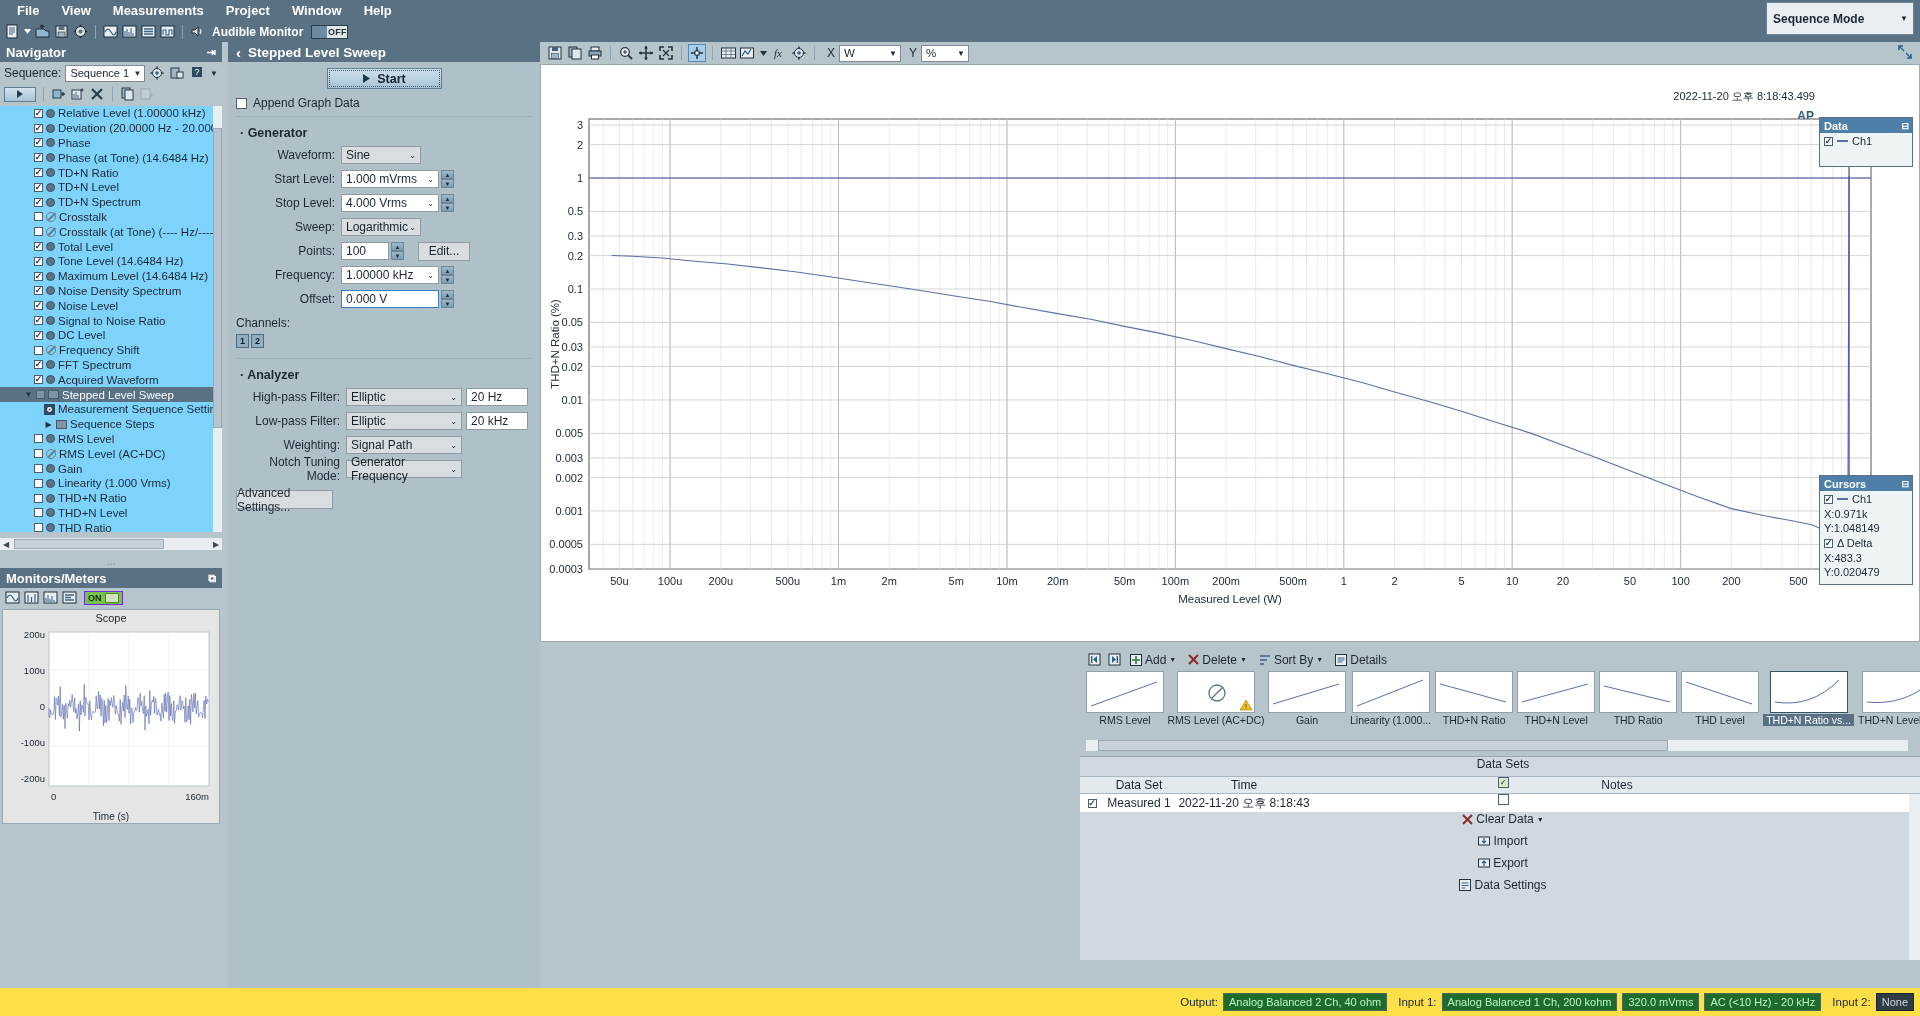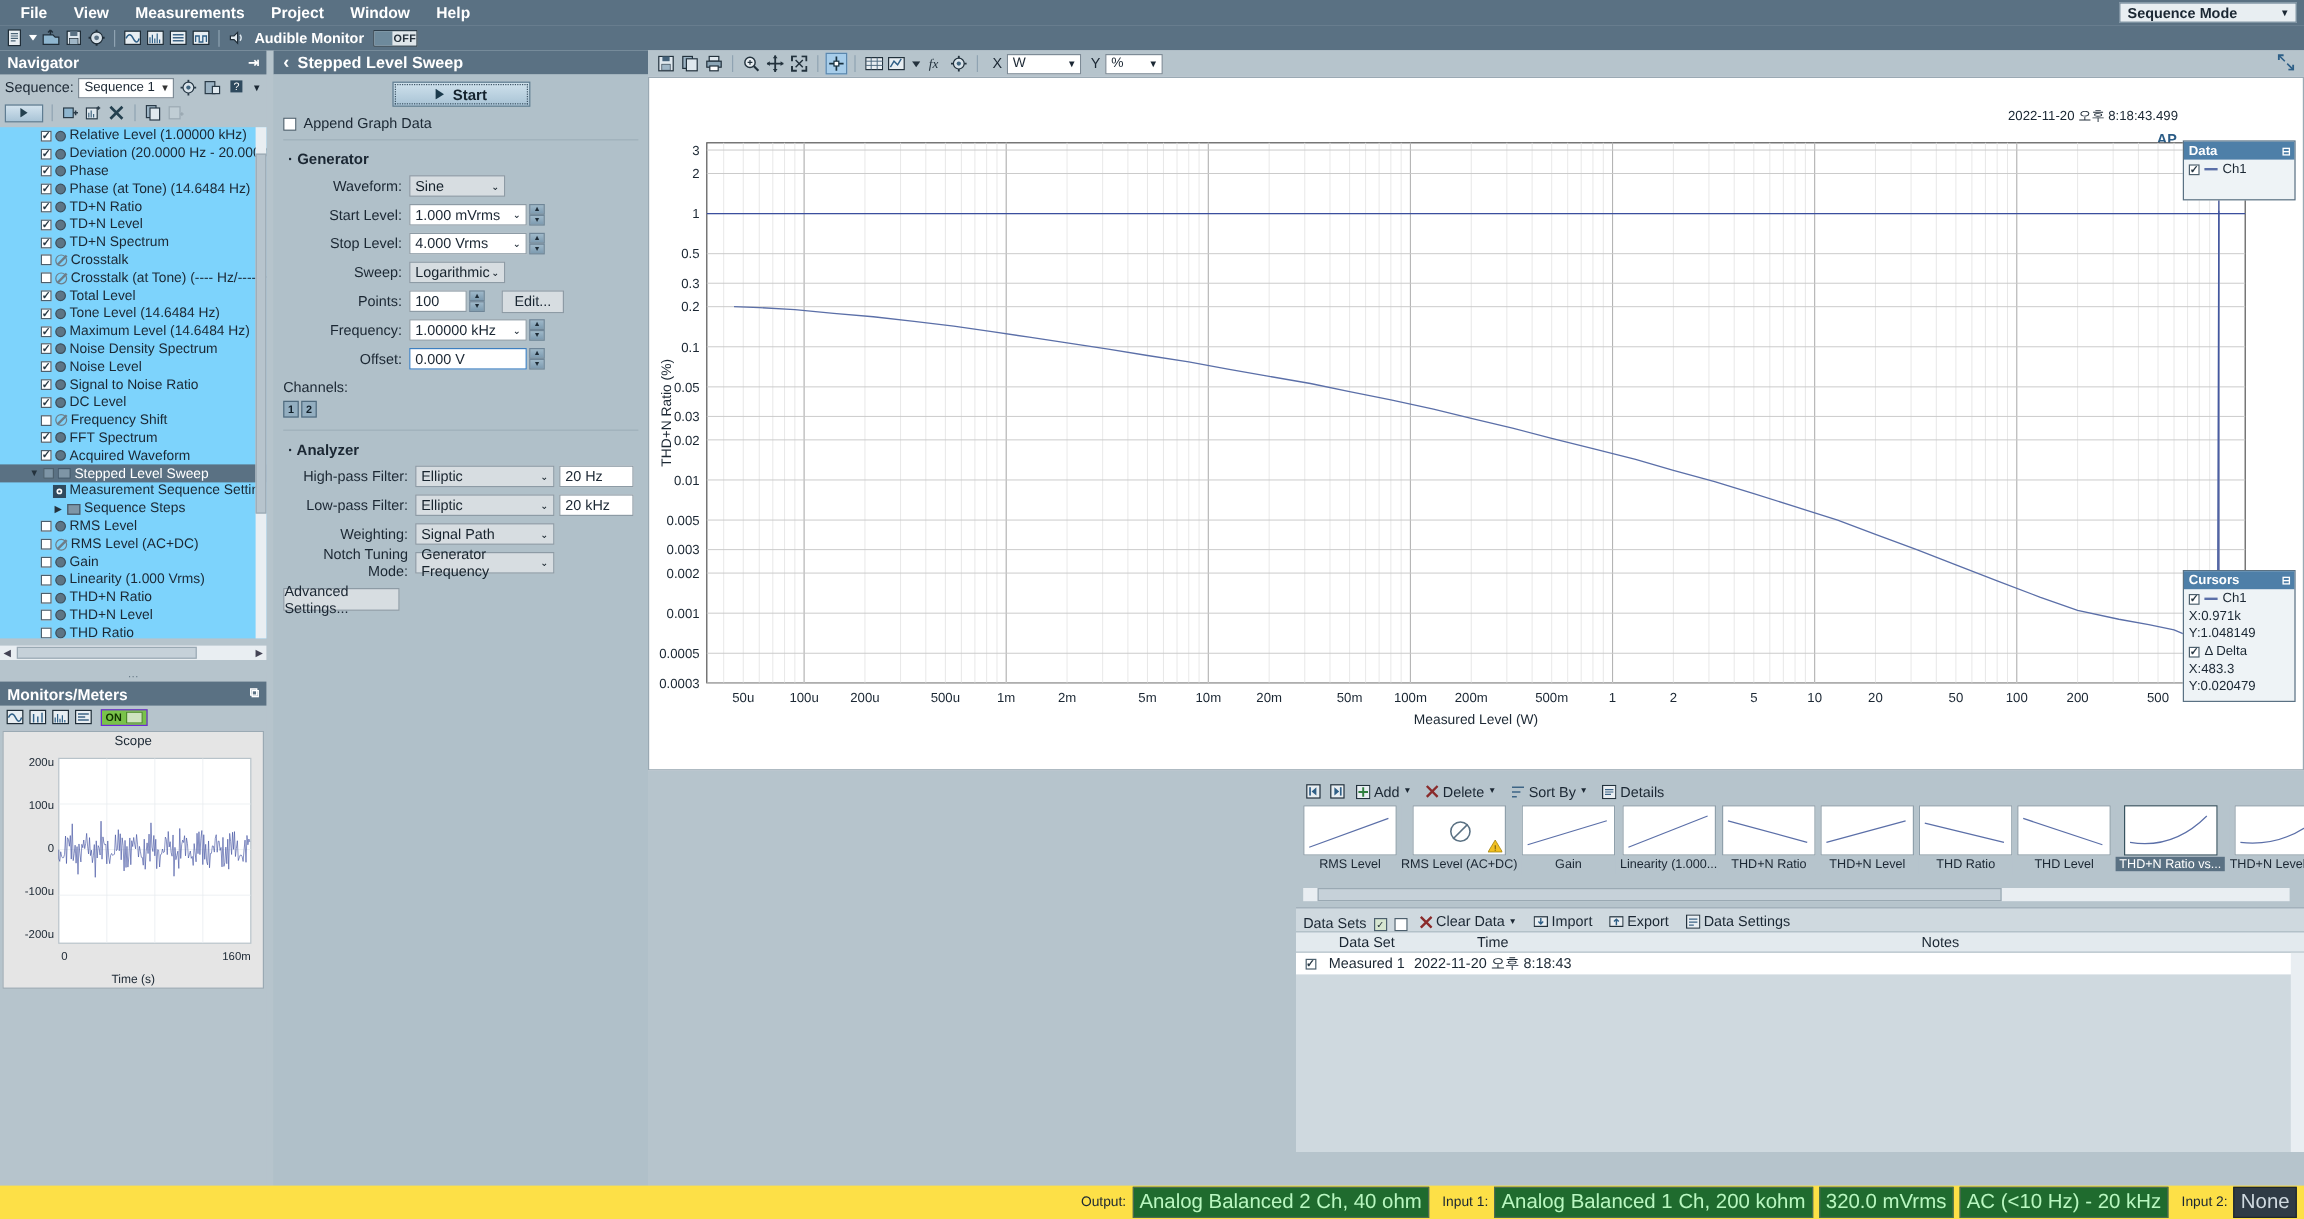--- a/index.html
+++ b/index.html
@@ -42,21 +42,21 @@
   .am-label { font-size:12px; font-weight:bold; margin-left:4px; color:#fff;}
   .toggle-off {
     margin-left:6px; width:37px; height:14px; border:1px solid #2c3c49;
     background:#dfe6ea; display:flex; align-items:center; font-size:9px;
     font-weight:bold; color:#26323c;
   }
   .toggle-off .knob { width:15px; height:12px; background:#6e8a9c; }
   .toggle-off .txt { flex:1; text-align:center; letter-spacing:0.3px; }
   .seqmode {
     position:absolute; right:6px; top:2px;
-    width:148px; height:17px; background:#e8eef2; border:1px solid #6b8294;
+    width:148px; height:33px; background:#e8eef2; border:1px solid #6b8294;
     font-size:12px; font-weight:bold; color:#1b2733;
     display:flex; align-items:center; padding-left:6px;
   }
   .seqmode .cv { position:absolute; right:5px; font-size:8px; }
 
   
   .body-row { position:absolute; top:42px; left:0; right:0; bottom:28px; }
 
   
   .nav-panel {
@@ -273,37 +273,37 @@
   .strip-scroll {
     position:absolute; left:6px; right:12px; bottom:3px; height:11px; background:#e9eef2;
   }
   .strip-scroll .thumb2 { position:absolute; left:12px; width:570px; height:11px; background:#c6d1d9; border:1px solid #9aa9b3;}
 
   
   .dsets {
     position:absolute; left:540px; right:0; top:714px; bottom:28px; background:#cfd9df;
     border-top:1px solid #9aa9b3;
   }
-  .ds-tb { height:19px; display:flex; align-items:flex-end; gap:6px; padding-left:6px; font-size:12px;}
+  .ds-tb { height:19px; display:flex; align-items:center; gap:6px; padding-left:6px; font-size:12px;flex-direction:column;}
   .ds-head {
     display:flex; height:18px; background:#e3eaee; border-top:1px solid #a9b7c0;
     border-bottom:1px solid #a9b7c0; font-size:12px; align-items:center;
   }
   .ds-head .c { text-align:center; }
   .ds-row { display:flex; height:18px; background:#fff; align-items:center; font-size:12px;}
   .ds-row .c { text-align:center; }
   .ds-scroll-v { position:absolute; right:0; top:37px; bottom:0; width:11px; background:#e9eef2;}
 
   
   .statusbar {
     position:absolute; left:0; right:0; bottom:0; height:28px; background:#fde047;
     display:flex; align-items:center; justify-content:flex-end; gap:5px;
     padding-right:6px; font-size:11.5px;
   }
-  .st-chip { padding:2px 5px; font-size:17px; border:1px solid #4d6b50;}
+  .st-chip { padding:2px 5px; font-size:11px; border:1px solid #4d6b50;}
   .chip-green { background:#1f6b2e; color:#b9f7c0; }
   .chip-dark { background:#2f3b45; color:#cfd9df; border:1px solid #1d262d;}
   .st-lbl { margin-left:6px; }
 </style>
 </head>
 <body>
 
 <div class="app">
 
   <div class="menubar">

